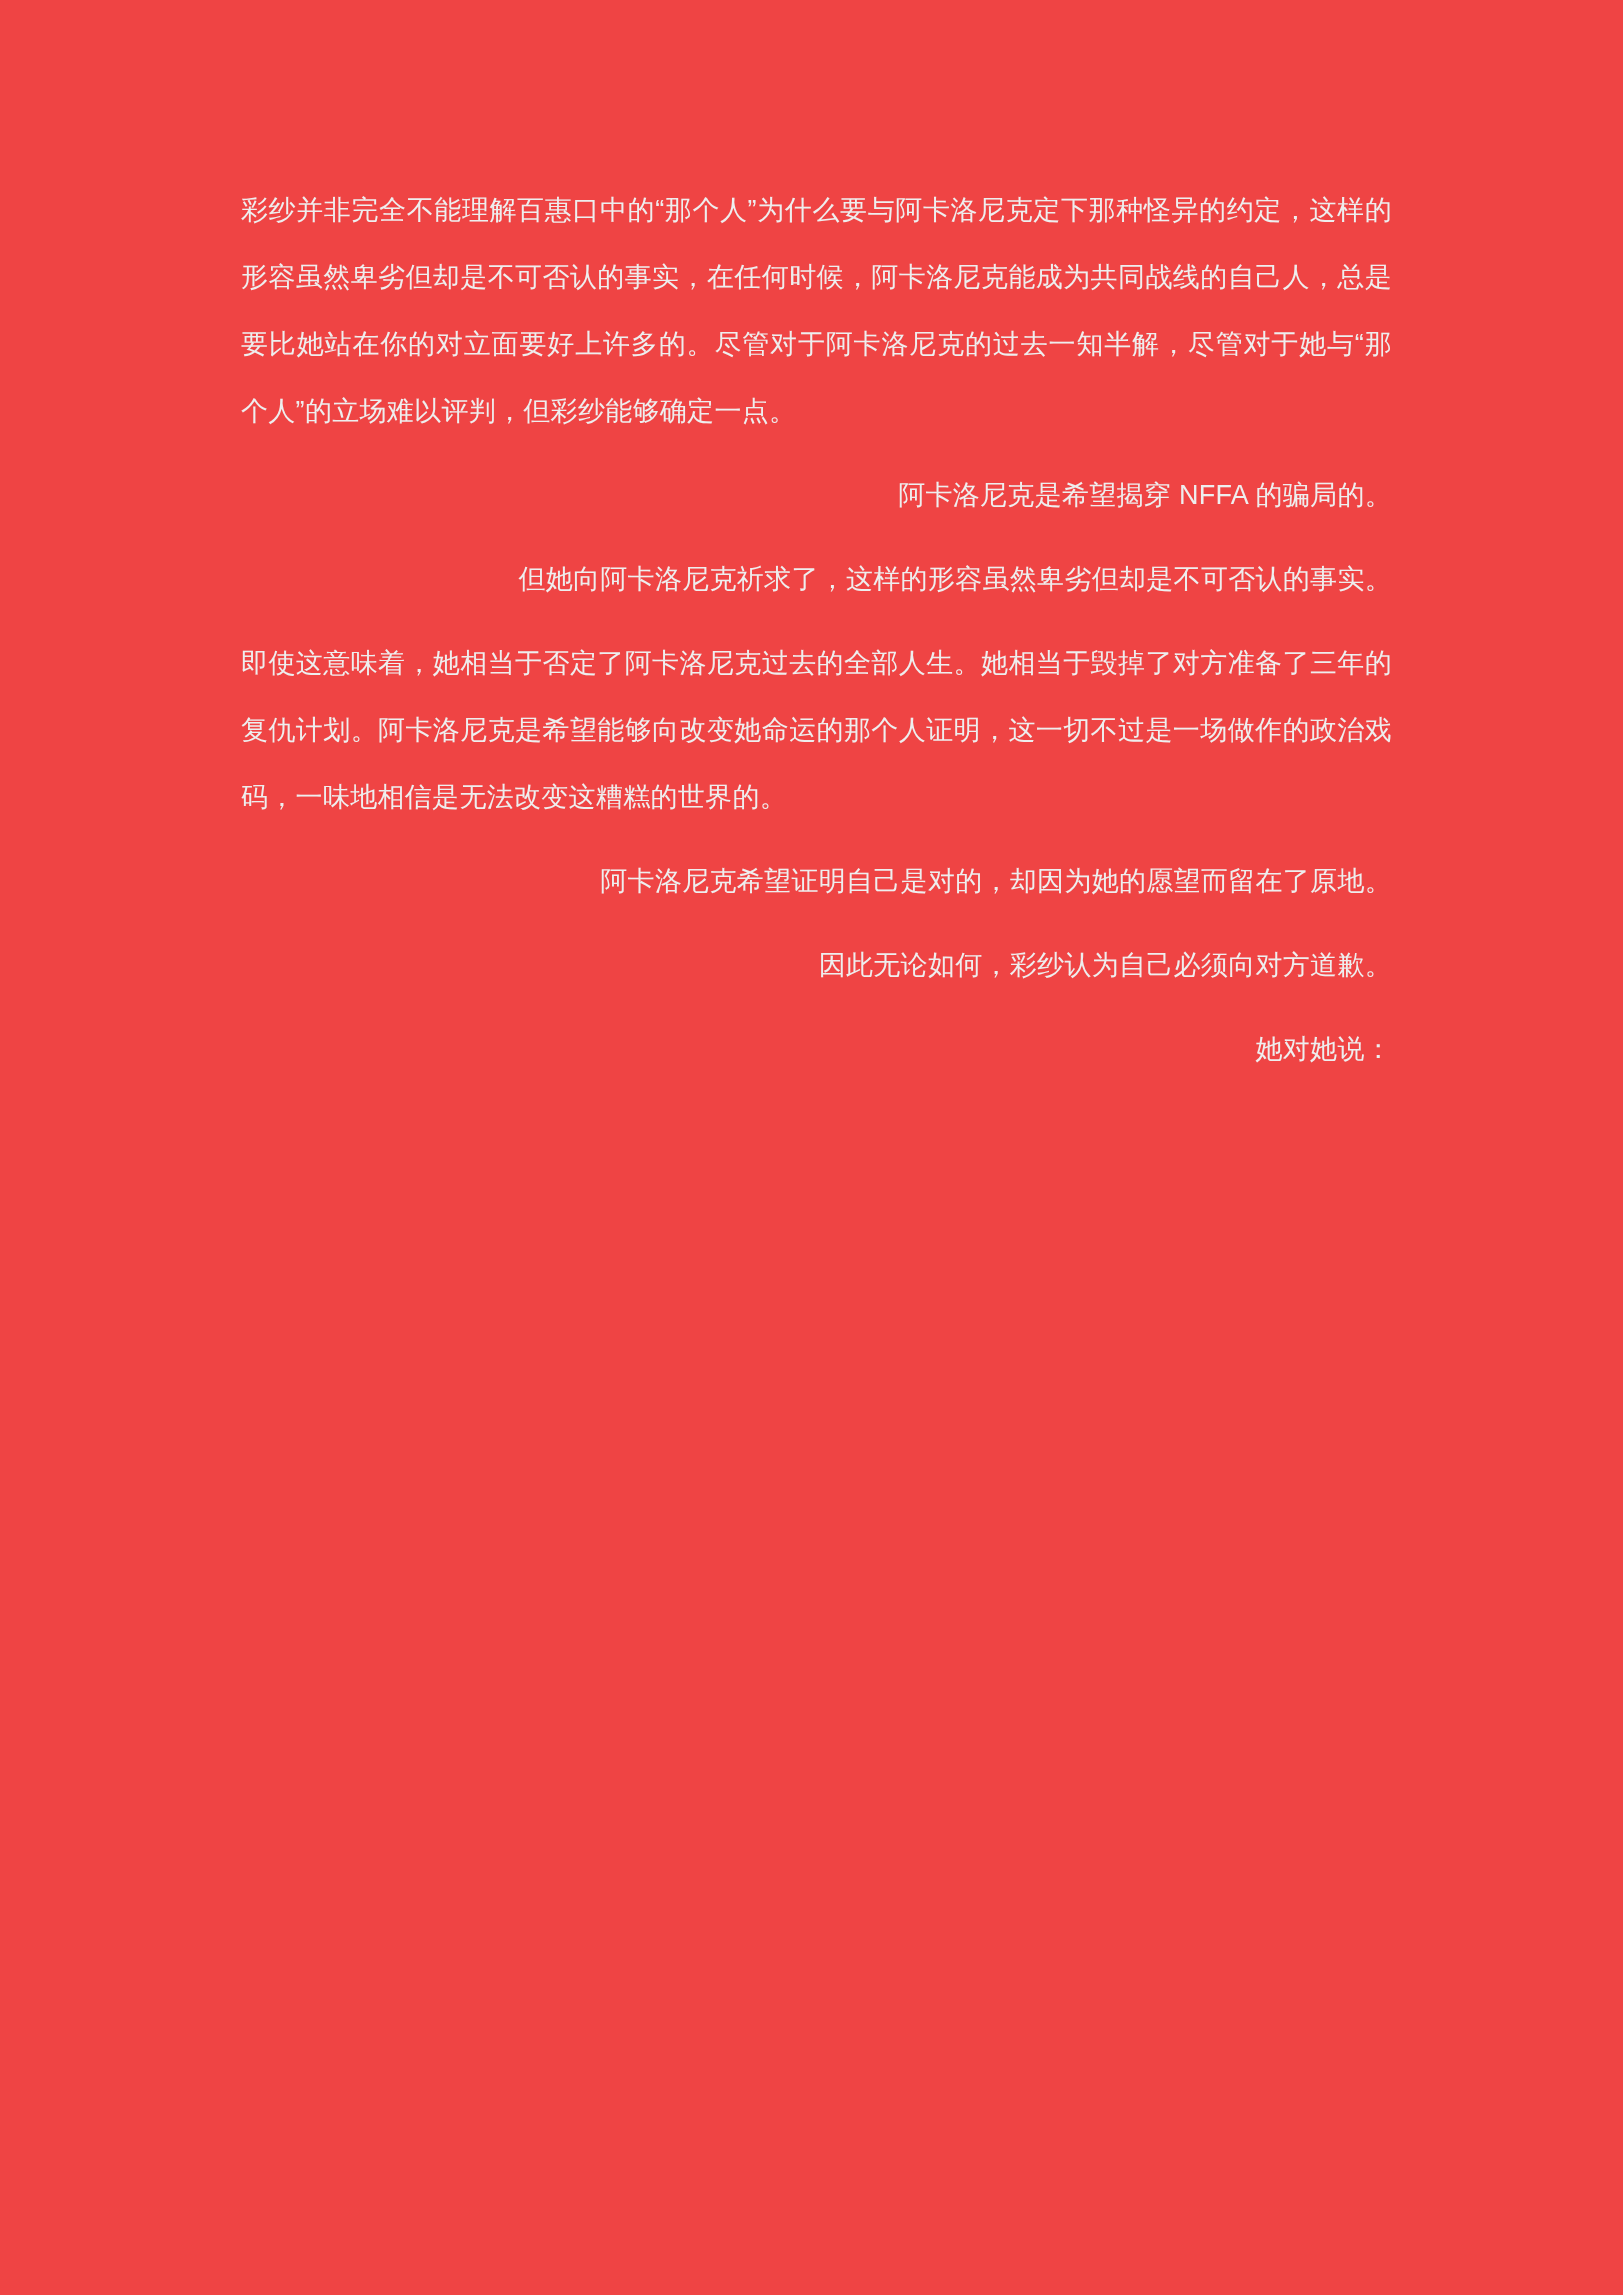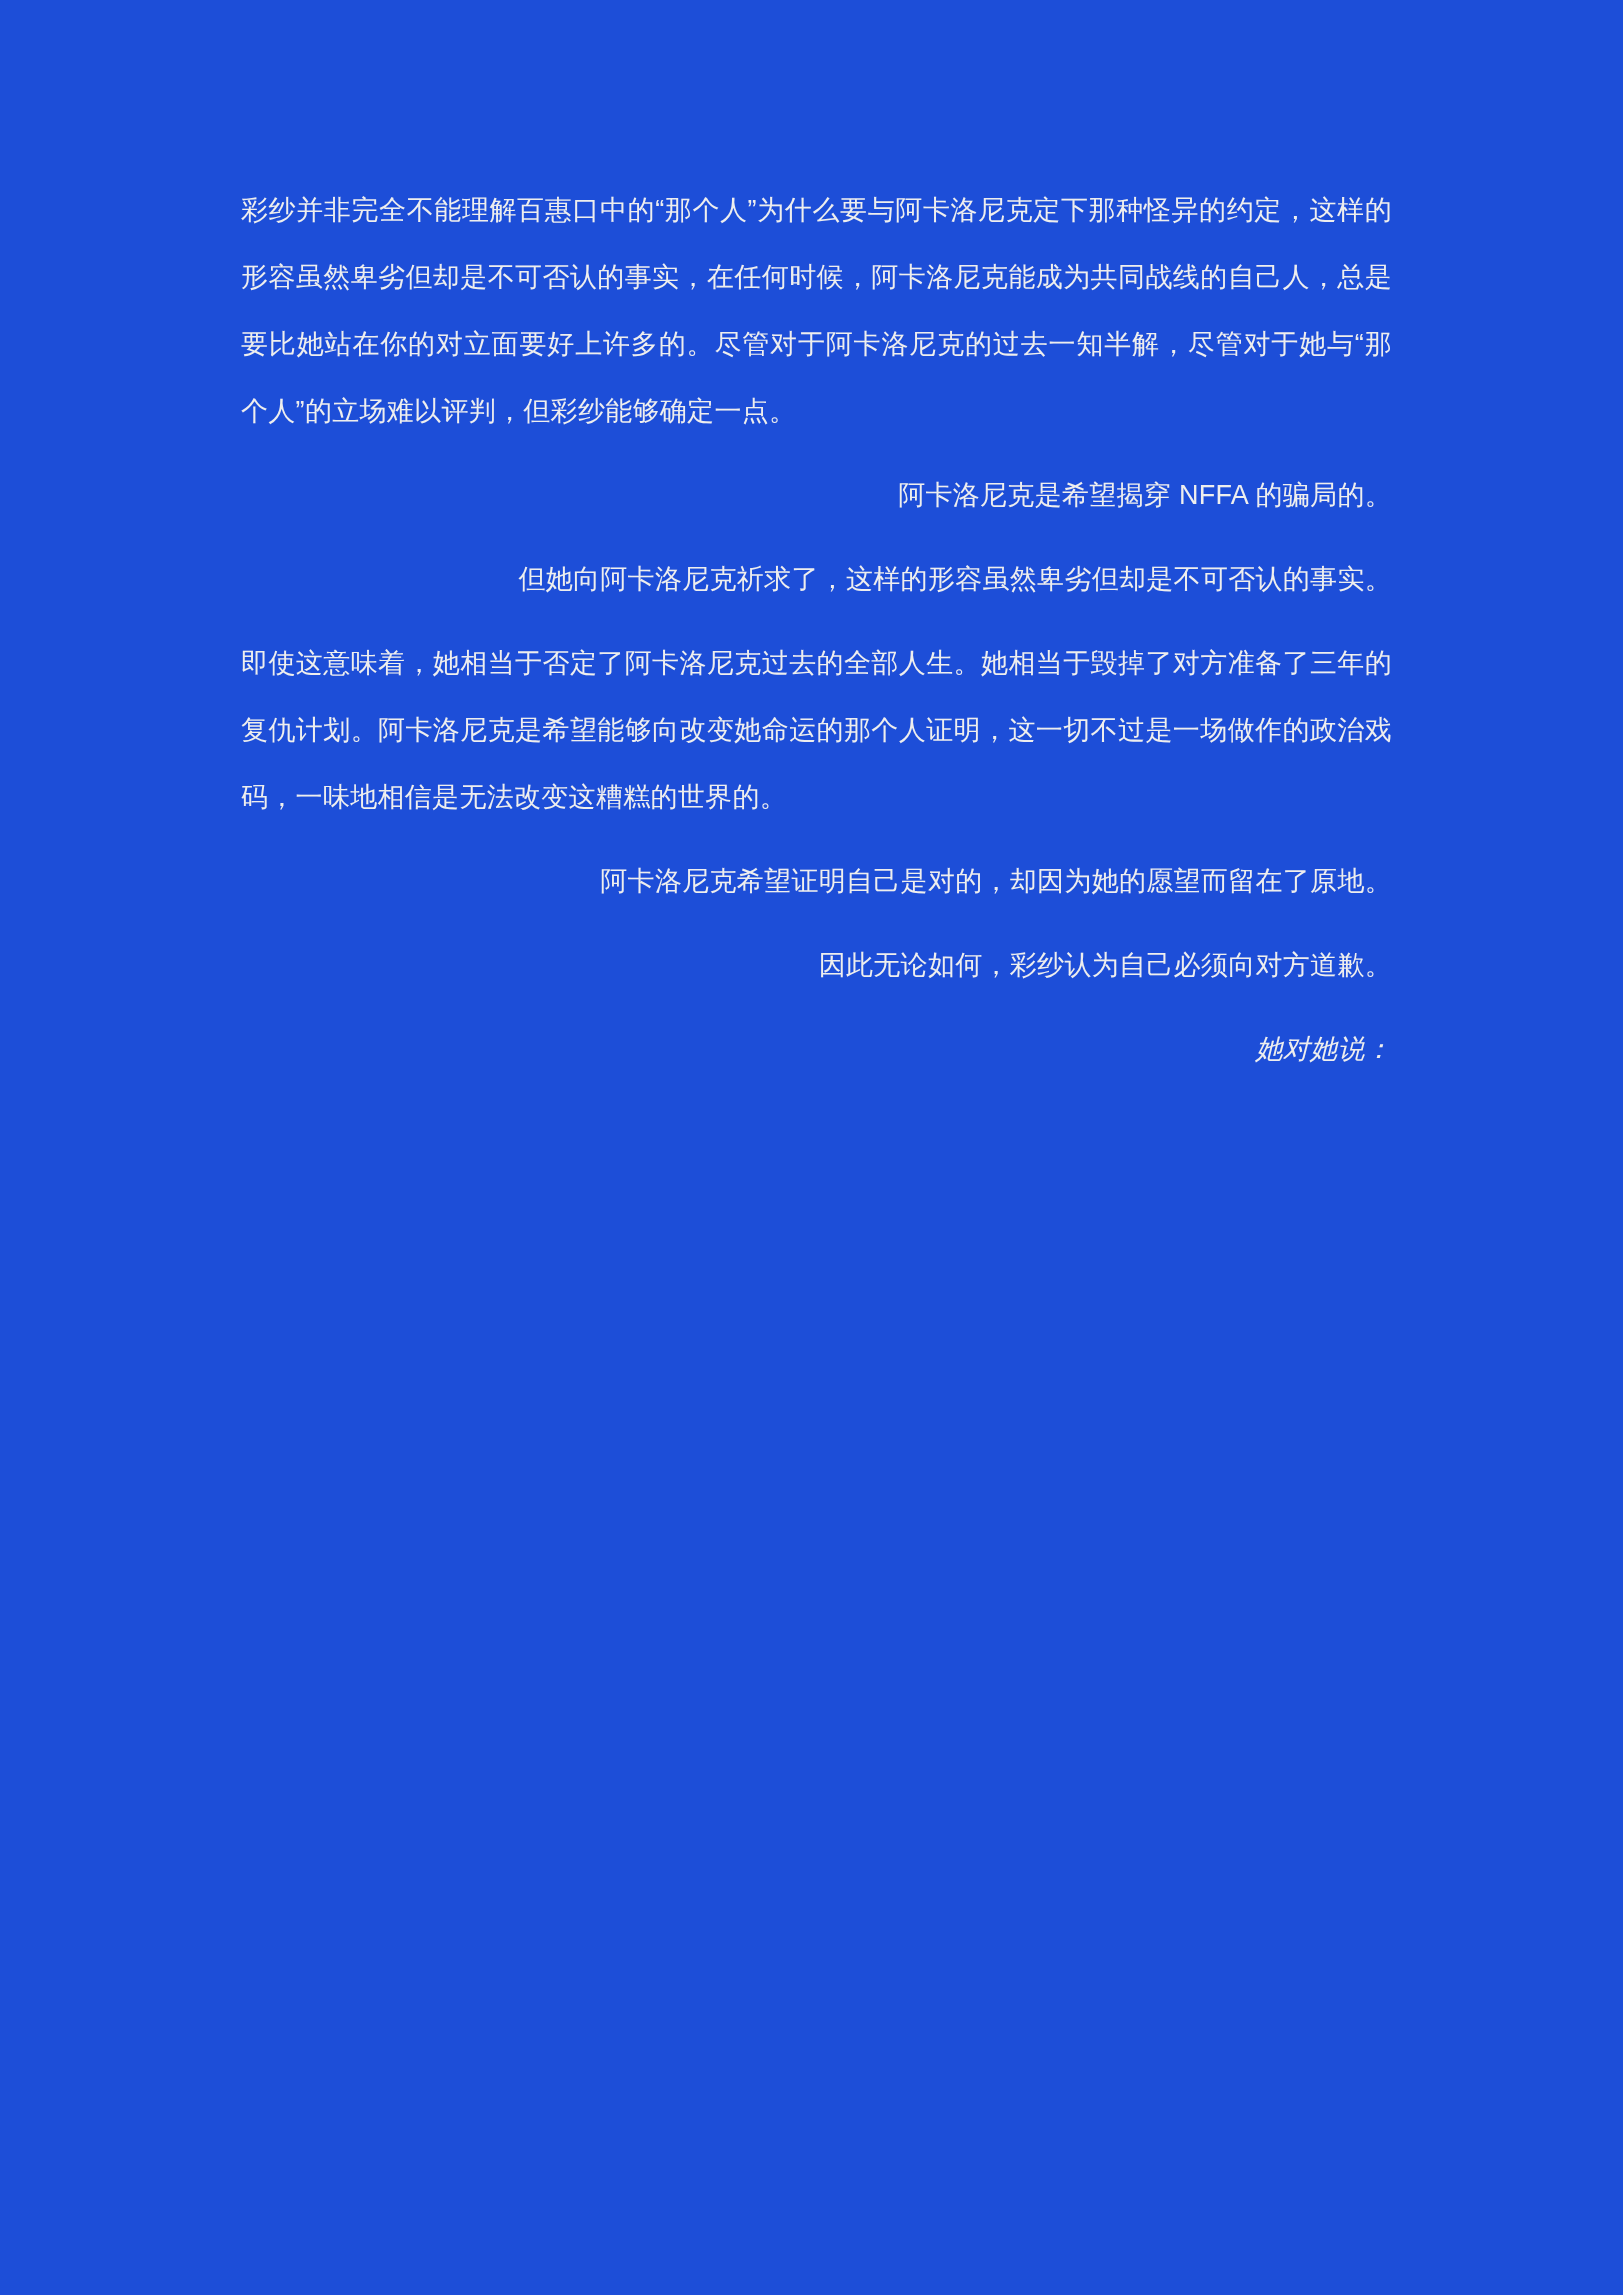--- a/index.html
+++ b/index.html
@@ -11,41 +11,40 @@
     width: 1623px;
     height: 2295px;
     font-family: "Liberation Sans", "DejaVu Sans", sans-serif;
     color: #e8e8e8;
     overflow: hidden;
   }
   .page {
     position: relative;
     width: 1623px;
     height: 2295px;
-    background: #1d4ed8;
+    background: #ef4444;
   }
   .content {
     position: absolute;
     left: 241px;
     top: 177px;
     width: 1151px;
   }
   .para {
     font-size: 27px;
     line-height: 67px;
     letter-spacing: 0.3px;
     color: #eeeeee;
     margin: 0 0 17px 0;
     text-align: justify;
     text-justify: inter-character;
     font-weight: 400;
   }
   .para:last-child {
     margin-bottom: 0;
-    font-style: italic;
   }
   .para.short {
     text-align: right;
   }
 </style>
 </head>
 <body>
 
 <div class="page">
   <div class="content">

